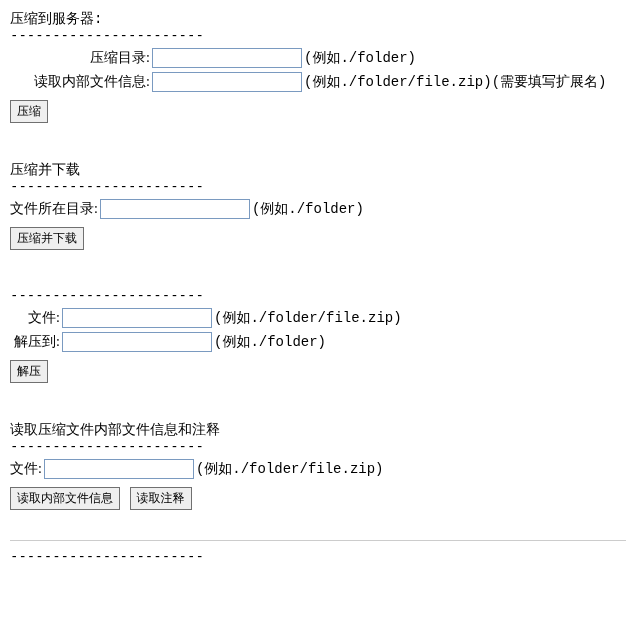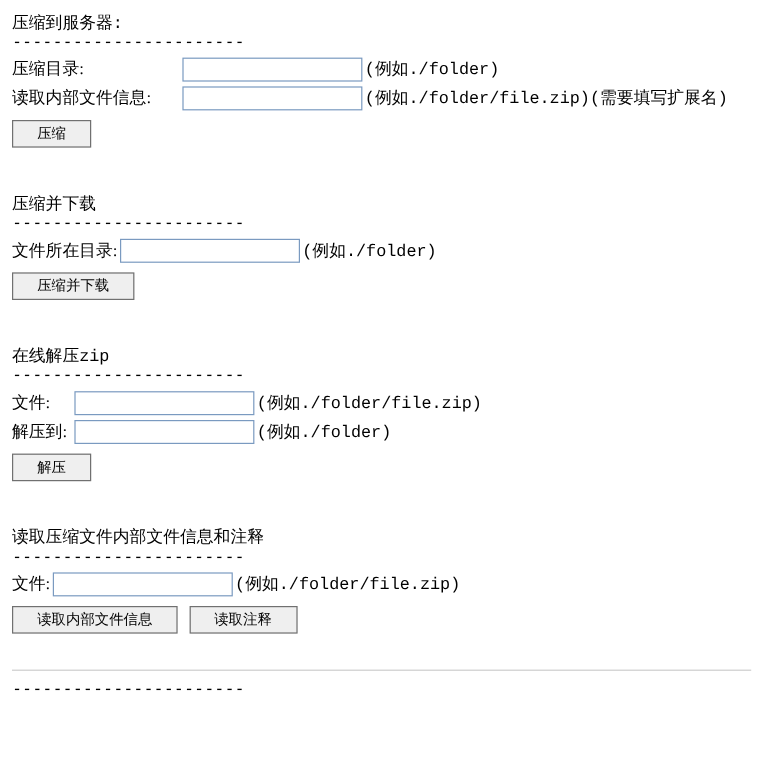--- a/index.html
+++ b/index.html
@@ -23,40 +23,41 @@
       margin: 0 0 6px 0;
       line-height: 1;
     }
     .row {
       margin-bottom: 4px;
       display: flex;
       align-items: center;
     }
     .label {
       white-space: nowrap;
+      text-align: right;
     }
     input[type="text"] {
       border: 1px solid #7a9ac0;
       height: 20px;
       box-sizing: border-box;
       padding: 1px 3px;
       font-size: 13px;
       margin: 0 2px;
       width: 150px;
     }
     .hint {
       white-space: nowrap;
       font-family: Liberation Mono, monospace;
     }
     .btn {
       border: 1px solid #707070;
       background: #efefef;
       font-family: SimSun, "宋体", serif;
       font-size: 12px;
-      padding: 2px 20px;
+      padding: 2px 6px;
       margin-top: 4px;
       margin-right: 6px;
       cursor: pointer;
     }
     hr {
       border: none;
       border-top: 1px solid #ccc;
       margin: 30px 0 8px 0;
     }
     .spacer {
@@ -91,21 +92,20 @@
     <span class="label">文件所在目录:</span>
     <input type="text" style="">
     <span class="hint">(例如./folder)</span>
   </div>
   <button class="btn">压缩并下载</button>
 </div>
 
 <div class="spacer"></div>
 
 <div class="section">
-  <div class="section-title">在线解压zip</div>
   <div class="dashes">-----------------------</div>
   <div class="row">
     <span class="label" style="width:50px">文件:</span>
     <input type="text" style="">
     <span class="hint">(例如./folder/file.zip)</span>
   </div>
   <div class="row">
     <span class="label" style="width:50px">解压到:</span>
     <input type="text" style="">
     <span class="hint">(例如./folder)</span>

